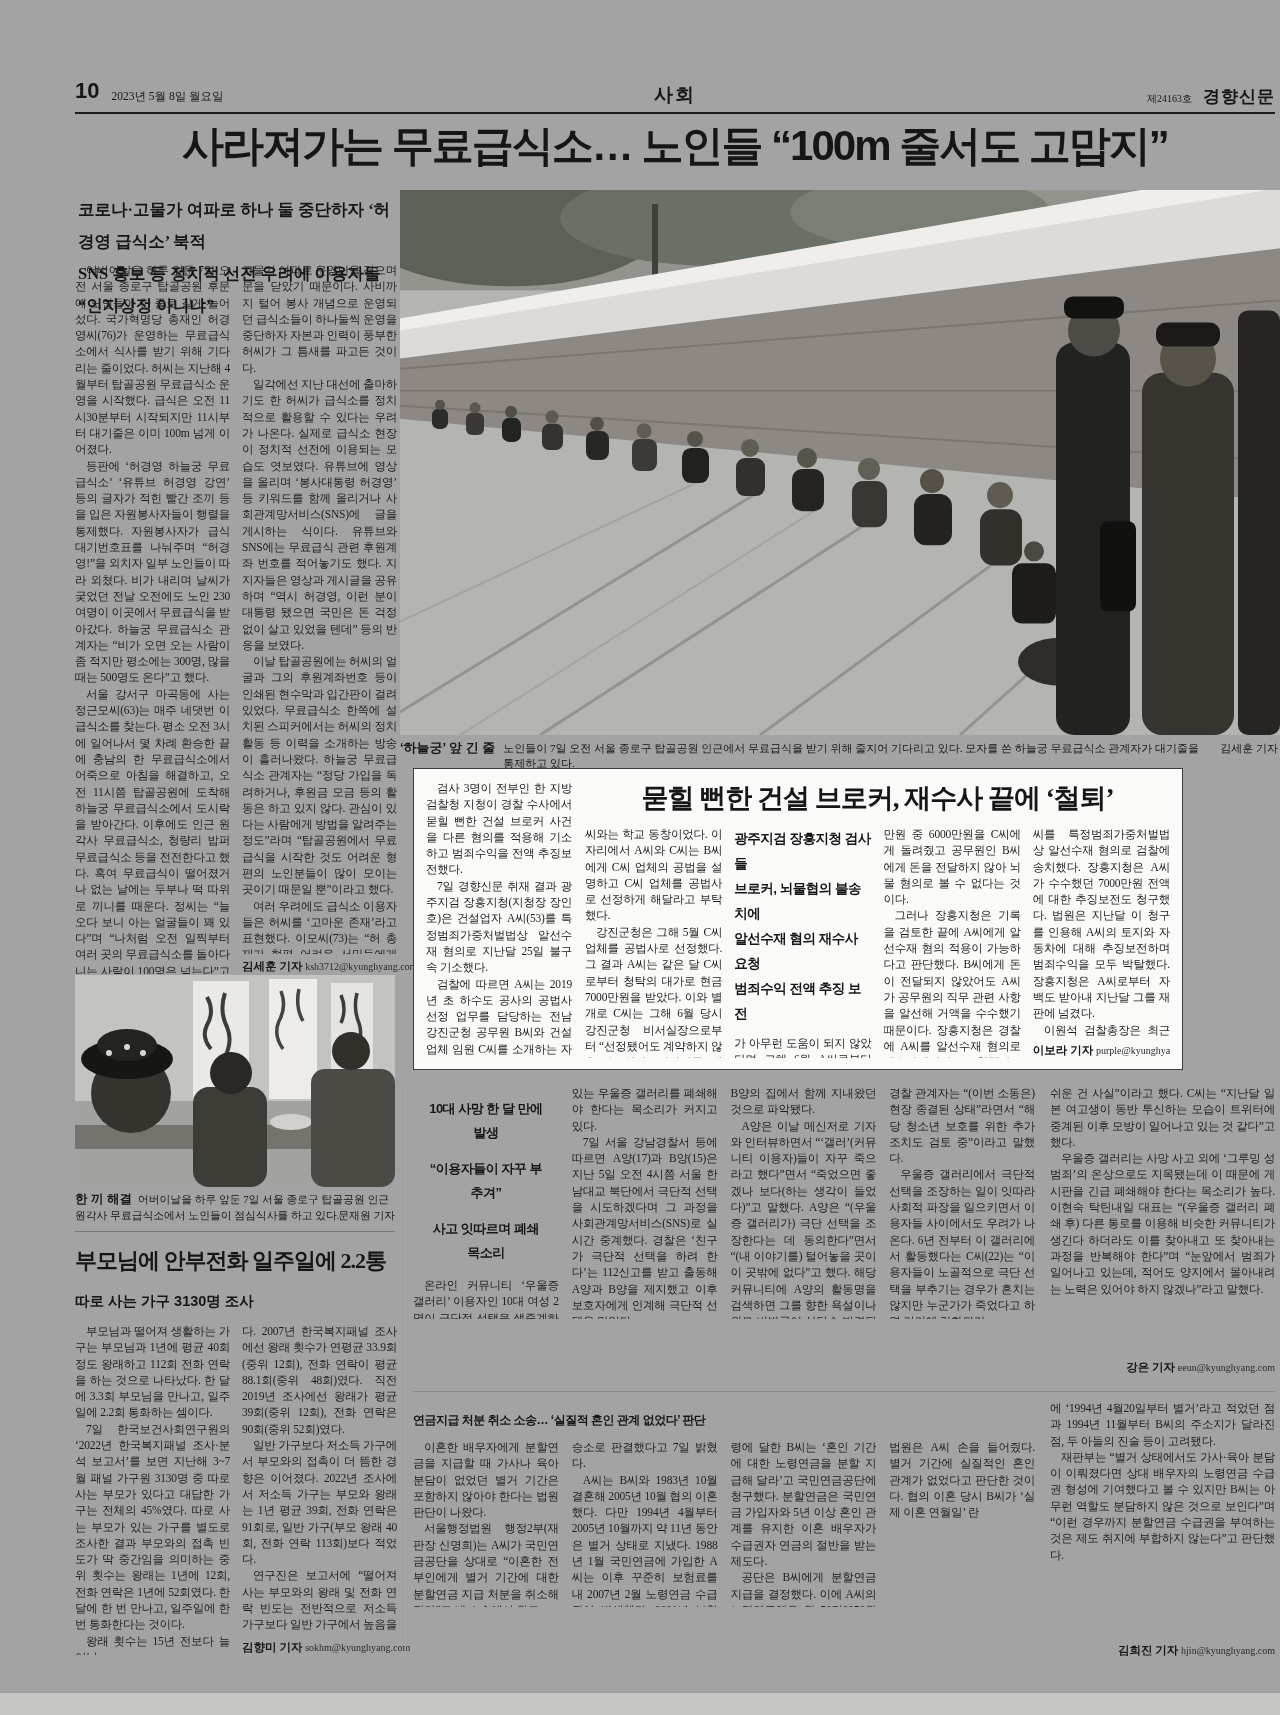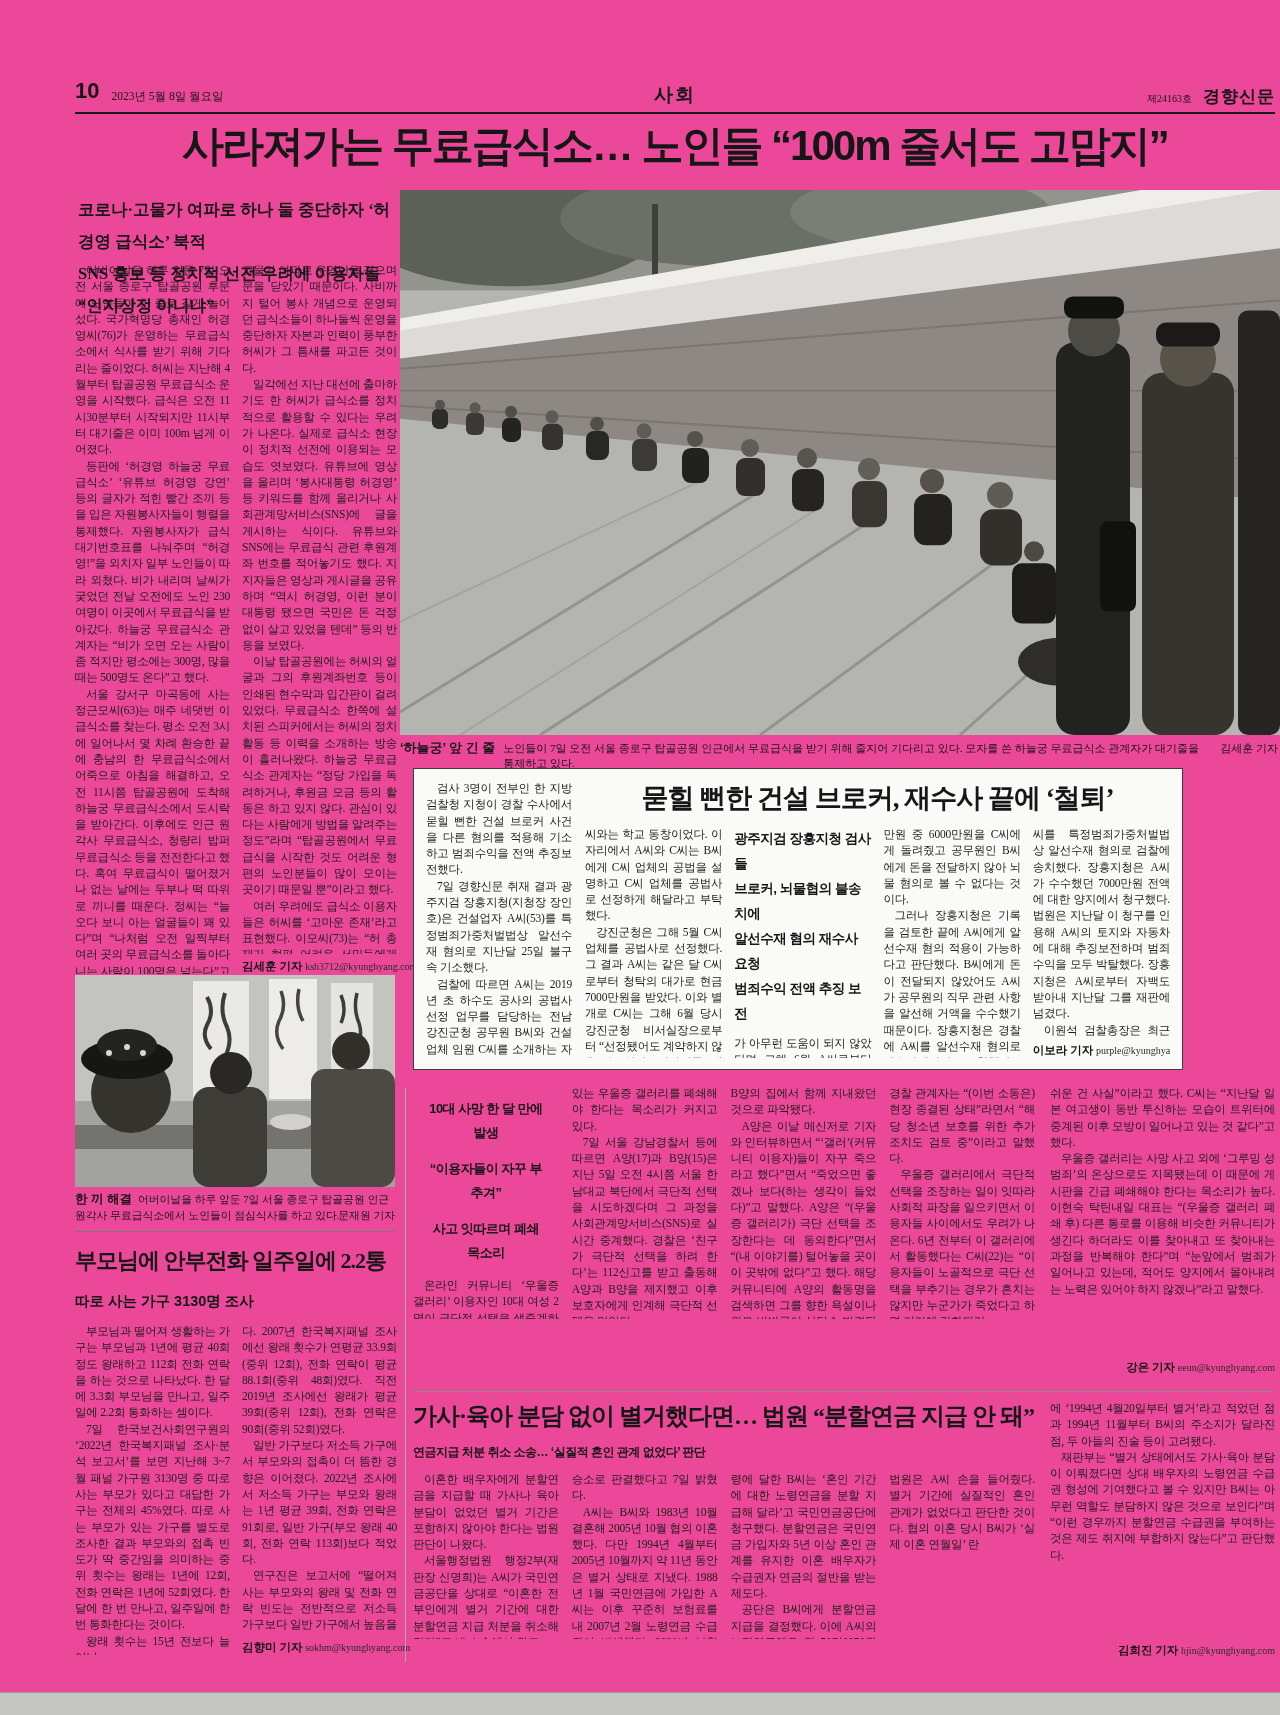--- a/index.html
+++ b/index.html
@@ -1,16 +1,16 @@
 <!DOCTYPE html>
 <html><head>
 <meta charset="utf-8">
 <style>
   html,body{margin:0;padding:0;background:#e9e9e7;}
-  .page{position:relative;width:1280px;height:1715px;background:#ec4899;overflow:hidden;
+  .page{position:relative;width:1280px;height:1715px;background:#a3a3a3;overflow:hidden;
         font-family:"Liberation Serif","DejaVu Serif",serif;color:#161616;}
 
   
   .hdr{position:absolute;left:75px;top:78px;width:1200px;height:34px;border-bottom:2px solid #1b1b1b;}
   .hdr .pagenum{font-family:"Liberation Sans","DejaVu Sans",sans-serif;font-size:22px;font-weight:bold;vertical-align:bottom;}
   .hdr .pdate{font-size:11.5px;margin-left:8px;}
   .hdr .hsection{position:absolute;left:0;right:0;top:4px;text-align:center;font-size:19px;font-weight:bold;letter-spacing:2px;}
   .hdr .hright{position:absolute;right:0;bottom:4px;}
   .hdr .edition{font-size:10px;margin-right:7px;}
   .hdr .brand{font-size:17px;font-weight:bold;letter-spacing:1px;}
@@ -225,21 +225,21 @@
           <div class="bodytxt cont">
               <p>가 아무런 도움이 되지 않았다며 그해 6월 A씨로부터 6000만원을 돌려받았다.</p>
             </div>
         </div>
         <div class="bc bodytxt cont">
             <p>만원 중 6000만원을 C씨에게 돌려줬고 공무원인 B씨에게 돈을 전달하지 않아 뇌물 혐의로 볼 수 없다는 것이다.</p>
             <p>그러나 장흥지청은 기록을 검토한 끝에 A씨에게 알선수재 혐의 적용이 가능하다고 판단했다. B씨에게 돈이 전달되지 않았어도 A씨가 공무원의 직무 관련 사항을 알선해 거액을 수수했기 때문이다. 장흥지청은 경찰에 A씨를 알선수재 혐의로 재수사해달라고 요청했다.</p>
           </div>
         <div class="bc colstack" style="width:auto;">
           <div class="txt bodytxt cont">
-              <p>씨를 특정범죄가중처벌법상 알선수재 혐의로 검찰에 송치했다. 장흥지청은 A씨가 수수했던 7000만원 전액에 대한 양지에서 청구했다. 법원은 지난달 이 청구를 인용해 A씨의 토지와 자동차에 대해 추징보전하며 범죄수익을 모두 박탈했다. 장흥지청은 A씨로부터 자백도 받아내 지난달 그를 재판에 넘겼다.</p>
+              <p>씨를 특정범죄가중처벌법상 알선수재 혐의로 검찰에 송치했다. 장흥지청은 A씨가 수수했던 7000만원 전액에 대한 추징보전도 청구했다. 법원은 지난달 이 청구를 인용해 A씨의 토지와 자동차에 대해 추징보전하며 범죄수익을 모두 박탈했다. 장흥지청은 A씨로부터 자백도 받아내 지난달 그를 재판에 넘겼다.</p>
               <p>이원석 검찰총장은 최근 사건 담당인 주재현 장흥지청 검사에게 “사건 하나하나마다 축적의 시간을 쌓아야 국민의 신뢰를 찾을 수 있을 것”이라며 “앞으로도 잘해달라”고 격려했다.</p>
             </div>
           <div class="byline">
             <span class="nm">이보라 기자</span>
             <span class="em">purple@kyunghyang.com</span>
           </div>
         </div>
       </div>
     </div>
   </section>
@@ -335,21 +335,20 @@
         <span class="nm">강은 기자</span>
         <span class="em">eeun@kyunghyang.com</span>
       </div>
     </div>
   </section>
 
   <div class="divider-h"></div>
 
   <section class="pension">
     <div class="pleft">
-      <h2>가사·육아 분담 없이 별거했다면… 법원 “분할연금 지급 안 돼”</h2>
       <div class="psub">연금지급 처분 취소 소송… ‘실질적 혼인 관계 없었다’ 판단</div>
       <div class="pcols">
         <div class="pc bodytxt">
             <p>이혼한 배우자에게 분할연금을 지급할 때 가사나 육아 분담이 없었던 별거 기간은 포함하지 않아야 한다는 법원 판단이 나왔다.</p>
             <p>서울행정법원 행정2부(재판장 신명희)는 A씨가 국민연금공단을 상대로 “이혼한 전 부인에게 별거 기간에 대한 분할연금 지급 처분을 취소해달라”고 낸 소송에서 원고</p>
           </div>
         <div class="pc bodytxt cont">
             <p>승소로 판결했다고 7일 밝혔다.</p>
             <p>A씨는 B씨와 1983년 10월 결혼해 2005년 10월 협의 이혼했다. 다만 1994년 4월부터 2005년 10월까지 약 11년 동안은 별거 상태로 지냈다. 1988년 1월 국민연금에 가입한 A씨는 이후 꾸준히 보험료를 내 2007년 2월 노령연금 수급권이 발생했다. 2021년 분할연금 지급 연</p>
           </div>

